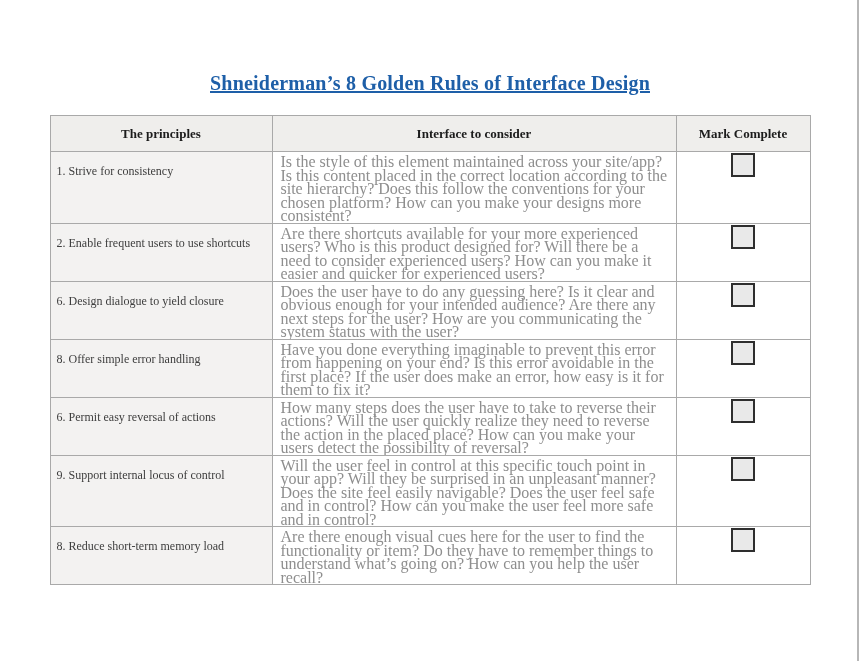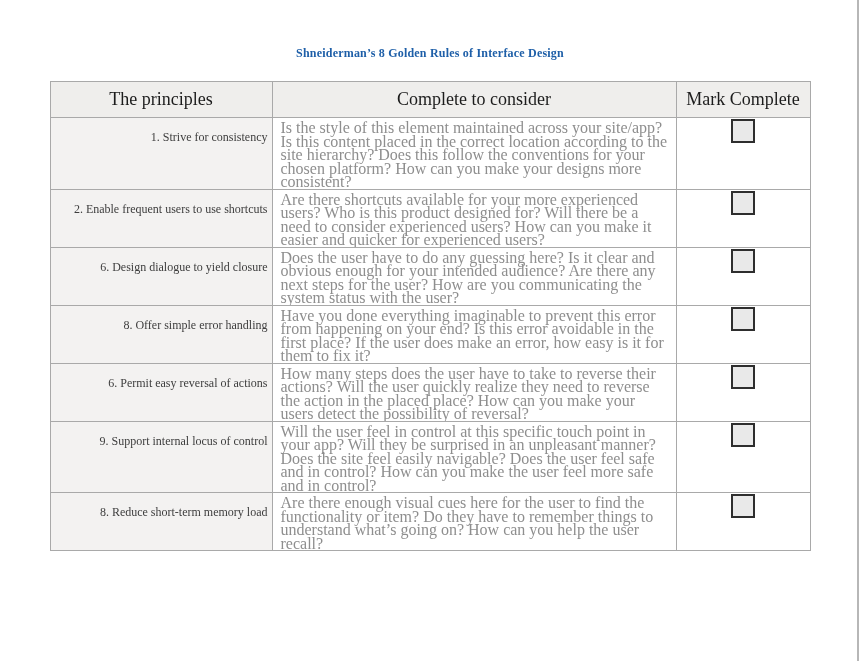--- a/index.html
+++ b/index.html
@@ -14,59 +14,59 @@
   }
   html,body{margin:0;padding:0;}
   body{background:#ffffff;font-family:"Liberation Serif","DejaVu Serif",serif;}
   .page{
     position:relative;
     width:860px;height:661px;
     background:#ffffff;
     overflow:hidden;
   }
   .page-title{
-    padding-top:46px;
+    padding-top:72px;
     text-align:center;
-    font-size:12px;
+    font-size:20px;
     font-weight:bold;
     color:var(--title_blue,#1E5FA8);
     letter-spacing:0.2px;
+    text-decoration:underline;
   }
   table.rules{
     table-layout:fixed;
     border-collapse:collapse;
     width:760px;
     margin:20px auto 0 auto;
   }
   table.rules col.c1{width:222px;}
   table.rules col.c2{width:404px;}
   table.rules col.c3{width:134px;}
   table.rules th{
     height:33px;
     background:var(--header_bg,#EFEEEC);
     border:1px solid var(--border_gray,#A9A9A9);
-    font-size:18px;
-    font-weight:normal;
+    font-size:13px;
+    font-weight:bold;
     color:#1c1c1c;
     text-align:center;
     vertical-align:middle;
     margin-top:20px;
   }
   table.rules td{
     border:1px solid var(--border_gray,#A9A9A9);
     vertical-align:top;
     overflow:hidden;
   }
   td.principle{
     background:var(--principle_bg,#F3F2F1);
     color:var(--principle_text,#3D3D3D);
     font-size:12px;
     line-height:14px;
     padding:12px 4px 0 6px;
-    text-align:right;
   }
   td.question{
     background:#ffffff;
     color:var(--question_text,#8E8E8E);
     font-size:16px;
     line-height:13.5px;
     padding:3px 8px 0 8px;
   }
   td.check{
     background:#ffffff;
@@ -100,21 +100,21 @@
 
   <table class="rules">
     <colgroup>
         <col class="c1">
         <col class="c2">
         <col class="c3">
       </colgroup>
     <thead>
       <tr>
         <th>The principles</th>
-        <th>Complete to consider</th>
+        <th>Interface to consider</th>
         <th>Mark Complete</th>
       </tr>
     </thead>
     <tbody>
       <tr class="h66">
         <td class="principle">1. Strive for consistency</td>
         <td class="question">Is the style of this element maintained across your site/app? Is this content placed in the correct location according to the site hierarchy? Does this follow the conventions for your chosen platform? How can you make your designs more consistent?</td>
         <td class="check">
             <div class="checkbox"></div>
           </td>

